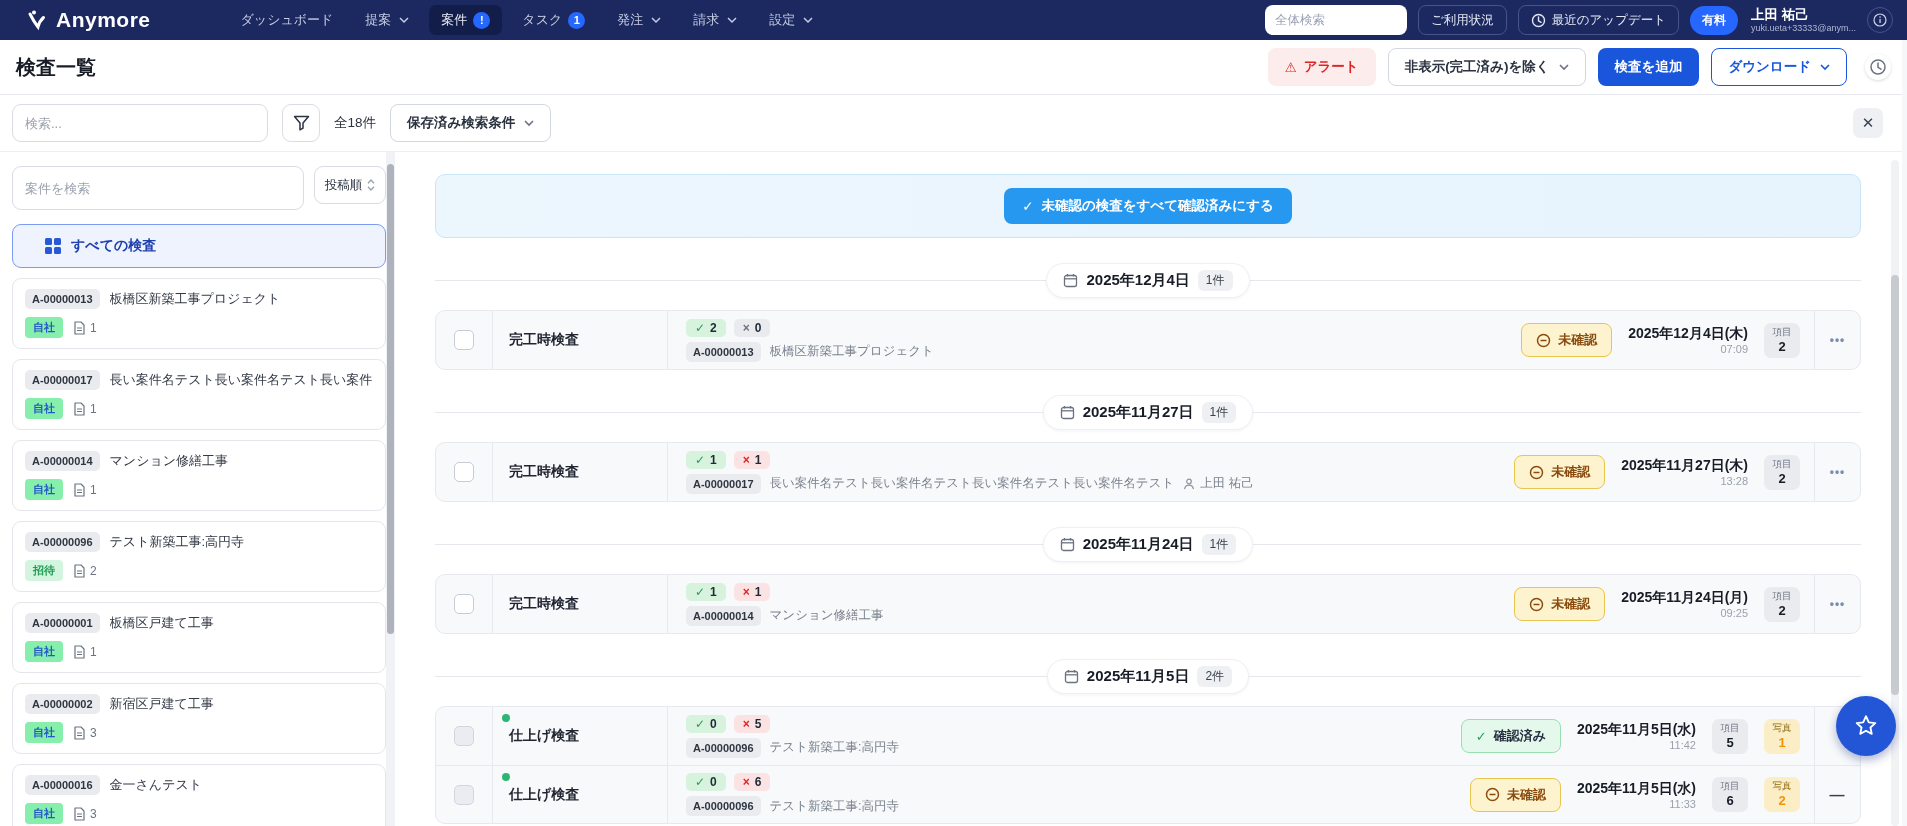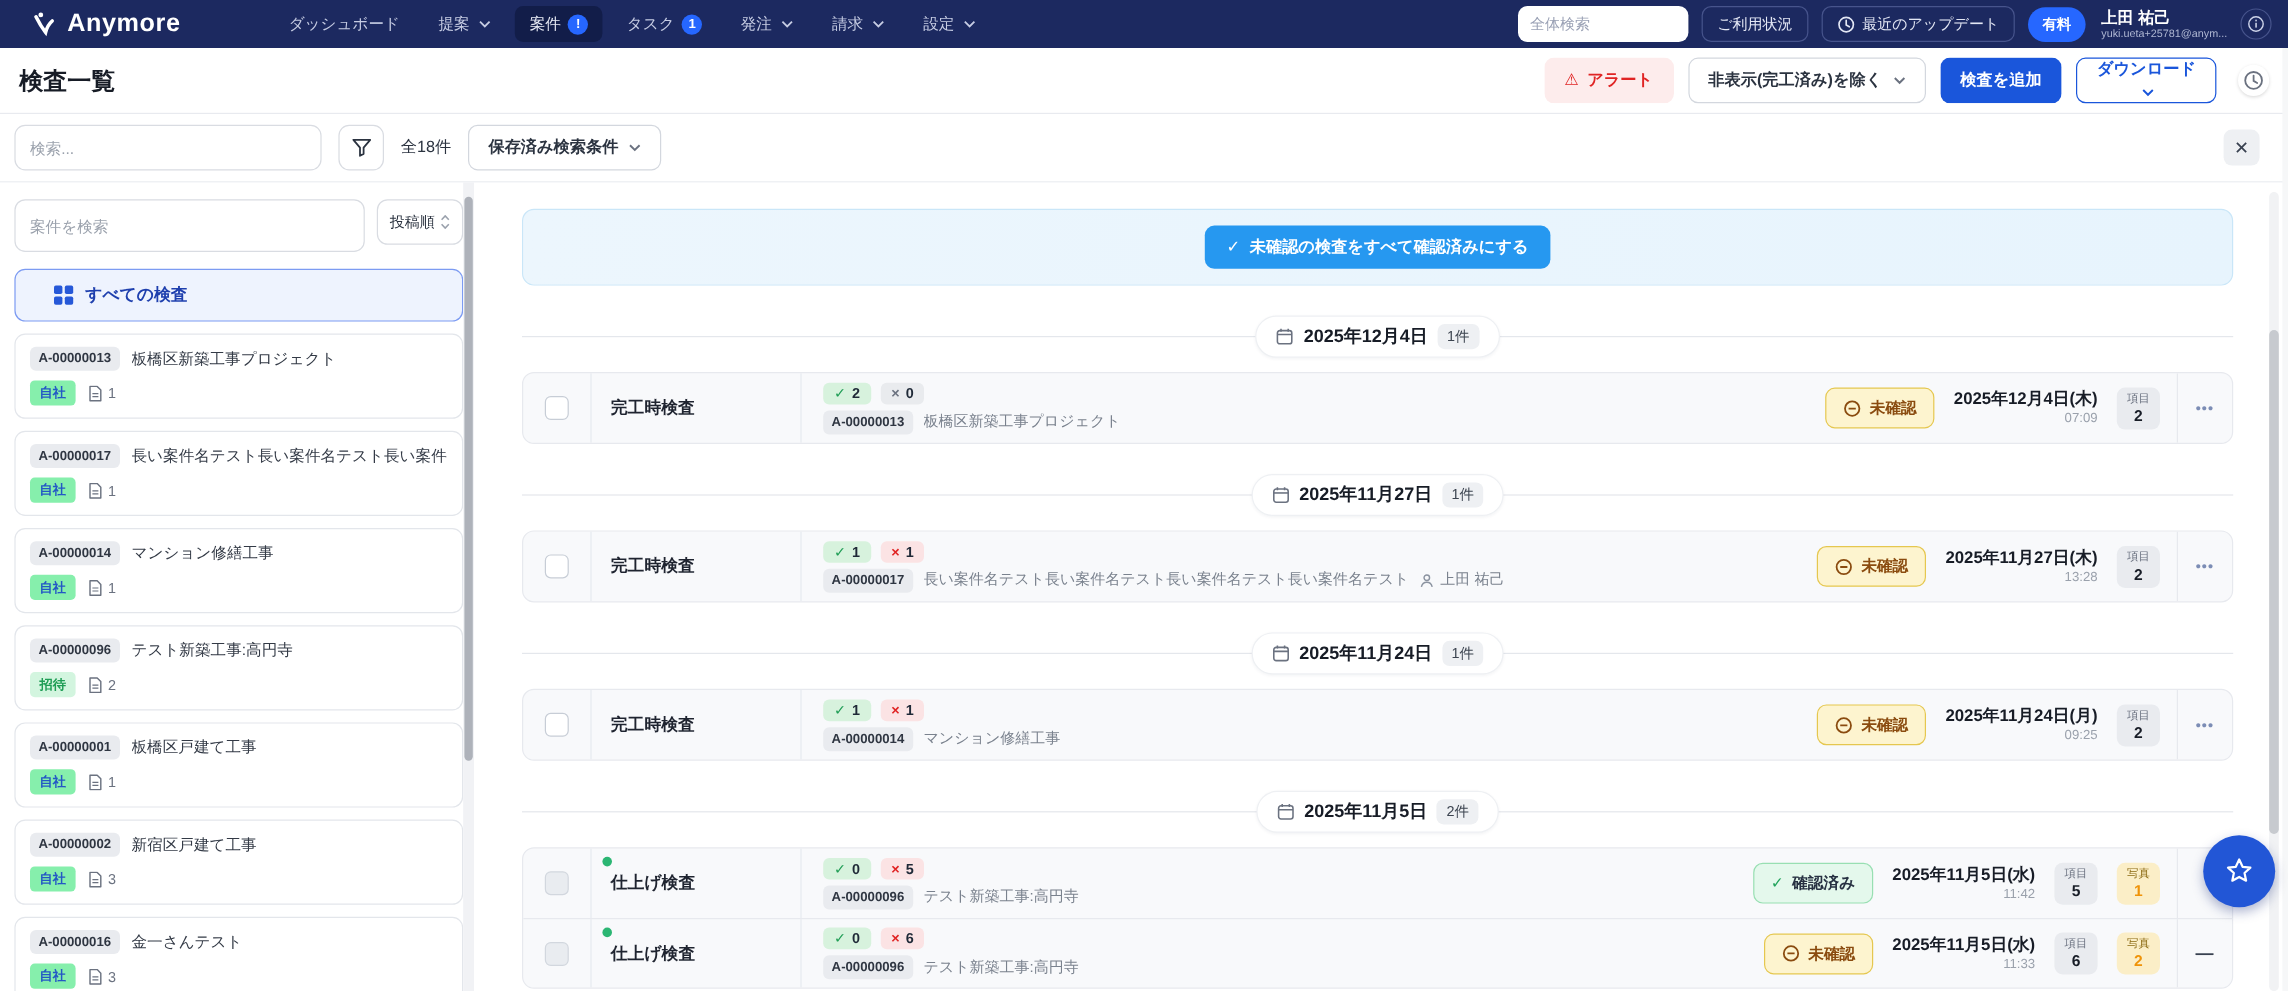--- a/index.html
+++ b/index.html
@@ -24,21 +24,21 @@
   .info-btn { width:26px; height:26px; border-radius:50%; border:1px solid #47548c; color:#cdd3e8; display:flex; align-items:center; justify-content:center; background:transparent; cursor:pointer; }
 
   
   .page-header { height:55px; display:flex; align-items:center; padding:0 16px; border-bottom:1px solid #e8eaef; background:#fff; }
   .page-title { font-size:20px; font-weight:bold; color:#171c26; }
   .header-actions { margin-left:auto; display:flex; align-items:center; gap:12px; }
   .btn { height:38px; border-radius:8px; font-size:13.5px; font-weight:bold; display:flex; align-items:center; gap:7px; padding:0 16px; cursor:pointer; border:1px solid transparent; font-family:inherit; white-space:nowrap; }
   .btn-alert { background:#fdecec; color:#e02424; }
   .btn-outline { background:#fff; border-color:#d3d7de; color:#2b3340; }
   .btn-primary { background:#1a56db; color:#fff; }
-  .btn-blue-outline { background:#fff; border-color:#1a56db; color:#1a56db;flex-direction:column; }
+  .btn-blue-outline { background:#fff; border-color:#1a56db; color:#1a56db; }
   .chev { display:inline-block; margin-left:2px; }
   .icon-clock-right { width:26px; height:26px; border-radius:50%; display:flex; align-items:center; justify-content:center; color:#6b7280; margin-left:6px; cursor:pointer; background:#fff; box-shadow:0 1px 3px rgba(0,0,0,.15); }
 
   
   .filterbar { height:57px; display:flex; align-items:center; gap:14px; padding:0 24px 0 12px; border-bottom:1px solid #eceef2; background:#fff; }
   .search-input { width:256px; height:38px; border:1px solid #d9dce2; border-radius:9px; padding:0 12px; font-size:13px; outline:none; font-family:inherit; }
   .search-input::placeholder { color:#9aa1ac; }
   .filter-btn { width:38px; height:38px; border:1px solid #d9dce2; border-radius:9px; background:#fff; display:flex; align-items:center; justify-content:center; color:#2b3340; cursor:pointer; }
   .total-count { font-size:13.5px; color:#2b3340; }
   .close-btn { margin-left:auto; width:30px; height:30px; border-radius:7px; background:#eef0f3; border:none; color:#394150; font-size:15px; display:flex; align-items:center; justify-content:center; cursor:pointer; }
@@ -189,21 +189,21 @@
           <svg width="15" height="15" viewBox="0 0 15 15">
             <circle cx="7.5" cy="7.5" r="6" stroke="#e3e7f4" fill="none" stroke-width="1.4"></circle>
             <path d="M7.5 4v3.8l2.6 1.5" stroke="#e3e7f4" fill="none" stroke-width="1.4" stroke-linecap="round"></path>
           </svg>
         </span>
       <span>最近のアップデート</span>
     </button>
     <span class="plan-badge">有料</span>
     <div class="user-block">
       <div class="user-name">上田 祐己</div>
-      <div class="user-email">yuki.ueta+25781@anym...</div>
+      <div class="user-email">yuki.ueta+33333@anym...</div>
     </div>
     <button class="info-btn">
       <span>
           <svg width="14" height="14" viewBox="0 0 14 14">
             <circle cx="7" cy="7" r="6" stroke="currentColor" fill="none" stroke-width="1.2"></circle>
             <rect x="6.4" y="6" width="1.3" height="4" fill="currentColor"></rect>
             <rect x="6.4" y="3.4" width="1.3" height="1.4" fill="currentColor"></rect>
           </svg>
         </span>
     </button>

